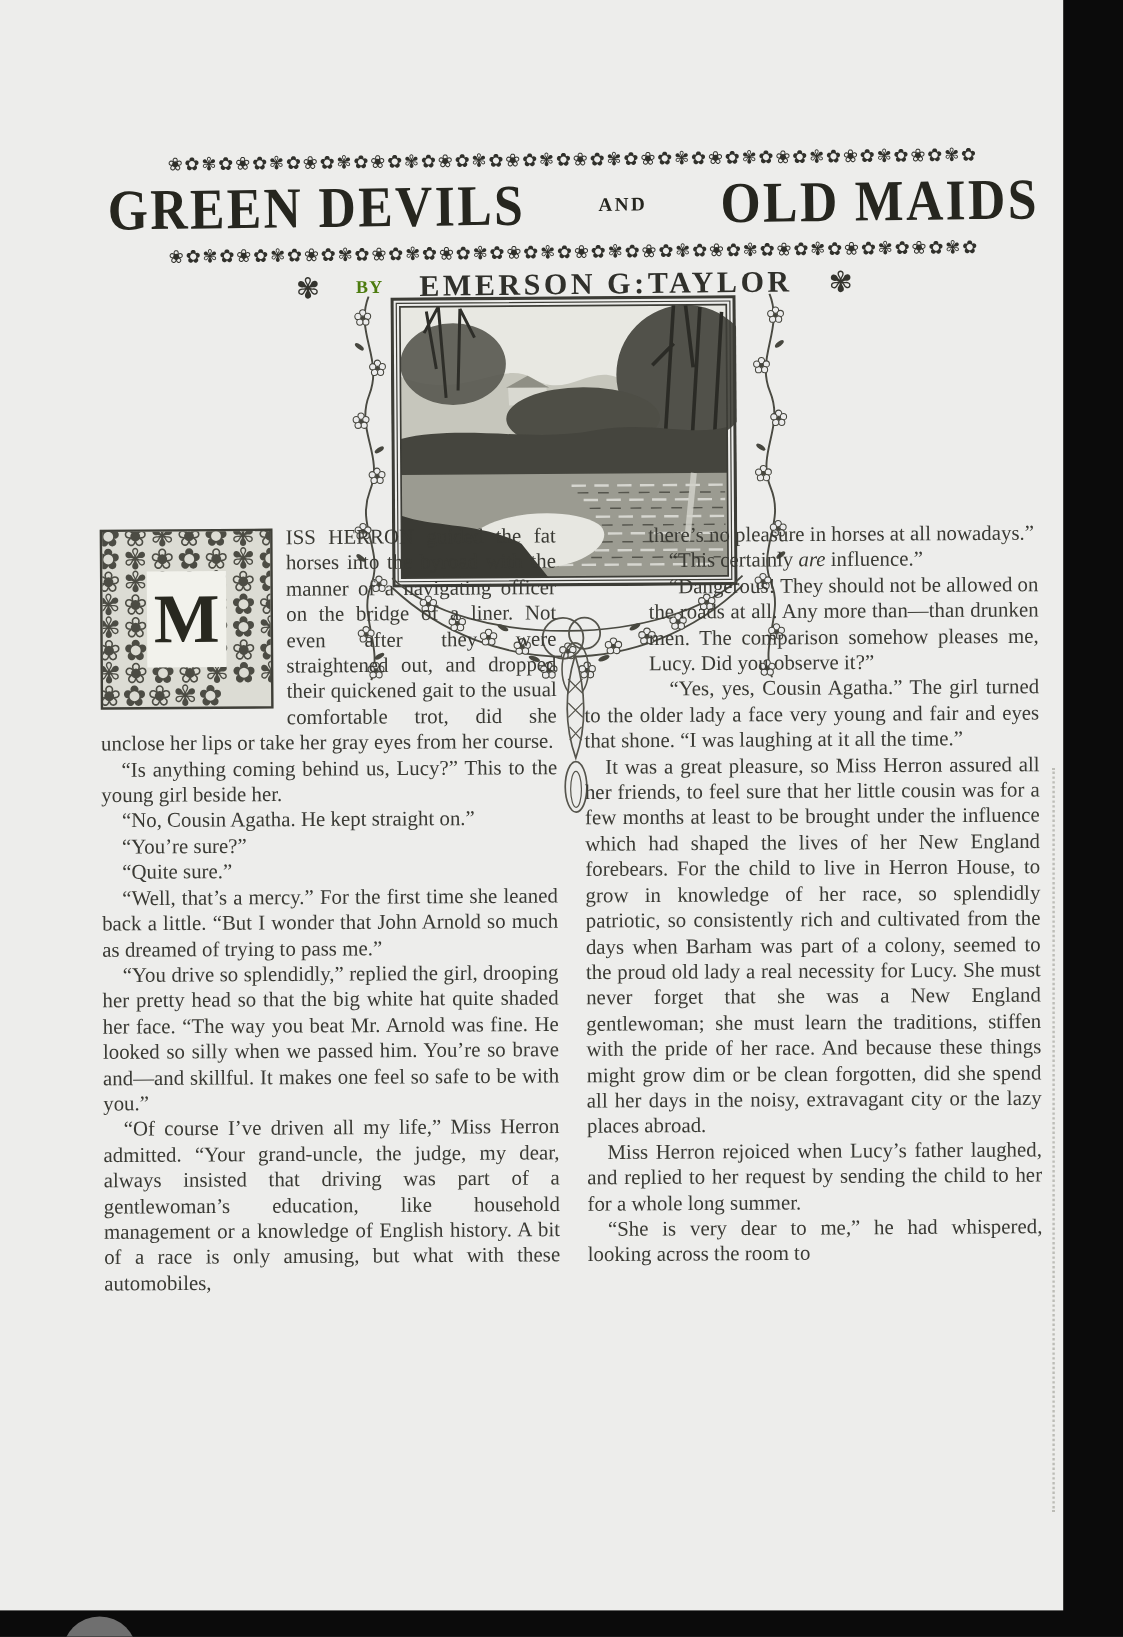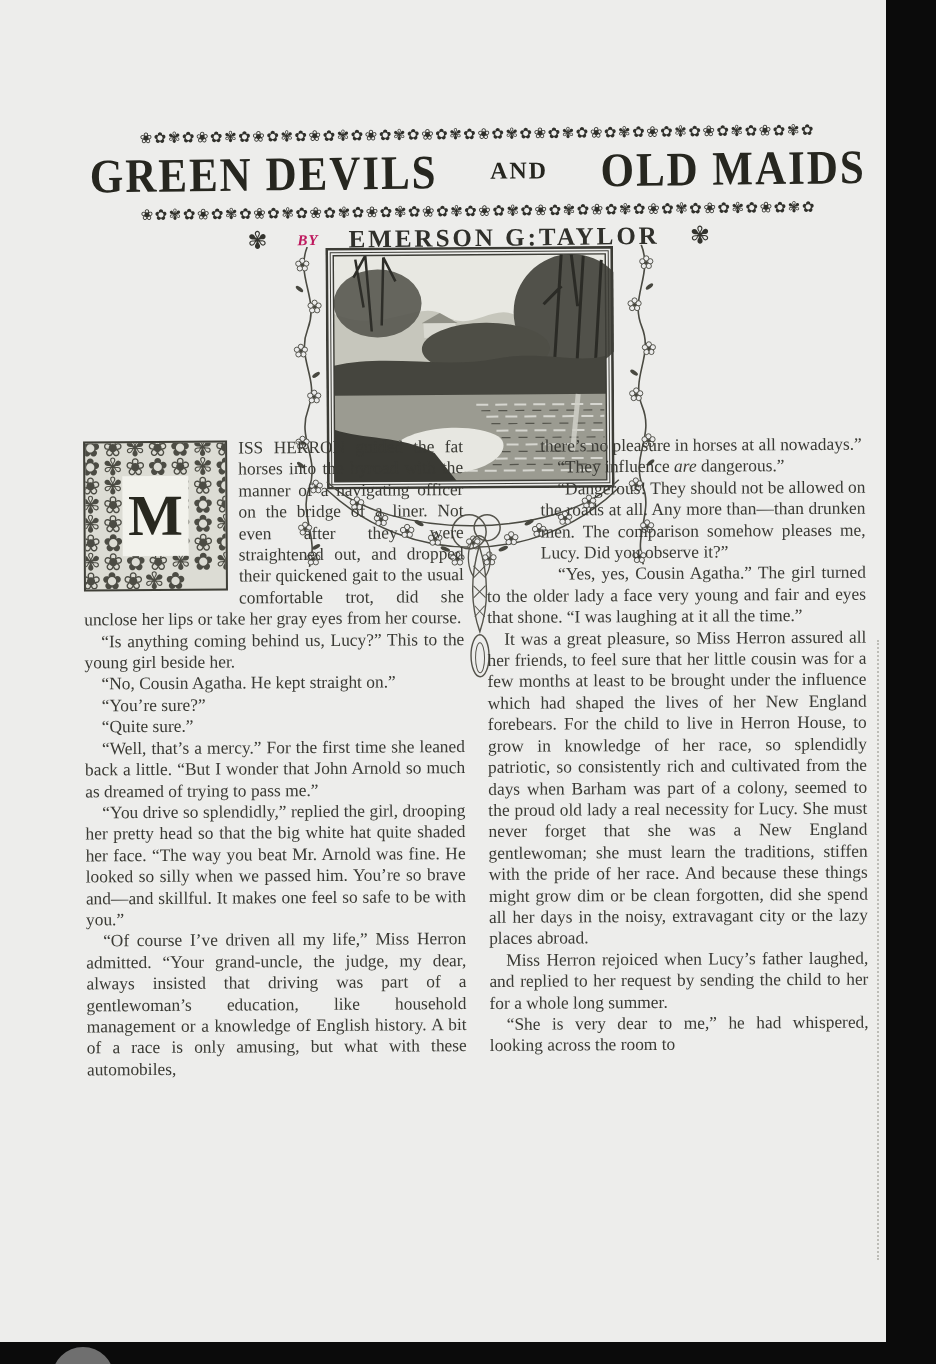--- a/index.html
+++ b/index.html
@@ -7,23 +7,23 @@
   .stage { position:relative; width:936px; height:1364px; background:#0b0b0b; overflow:hidden; }
   .paper { position:absolute; left:0; top:0; width:886px; height:1342px; background:#ededeb; }
 
   
   .header { position:absolute; left:88px; top:124px; width:780px; transform:rotate(-0.7deg); color:#2c2c27; }
   .ornament-row { height:20px; line-height:20px; font-size:15px; letter-spacing:1.5px; color:#30302b;
                   overflow:hidden; white-space:nowrap; text-align:center; }
   .title-row { display:flex; justify-content:space-between; align-items:center; padding:3px 2px 5px; }
   .t-main { font-weight:bold; font-size:43px; letter-spacing:2px; color:#26261f;
             transform:scaleY(1.12); white-space:nowrap; }
-  .t-and { font-weight:bold; font-size:24px; letter-spacing:2px; color:#26261f; padding:0 4px; }
+  .t-and { font-weight:bold; font-size:16px; letter-spacing:2px; color:#26261f; padding:0 4px; }
   .byline-row { display:flex; justify-content:center; align-items:center; gap:30px; margin-top:2px; height:30px; }
-  .by { font-size:15px; font-weight:bold; font-style:italic; letter-spacing:1px; color:#be185d; }
+  .by { font-size:15px; font-weight:bold; letter-spacing:1px; color:#4d7c0f; }
   .author { font-size:25px; font-weight:bold; letter-spacing:3px; color:#30302b; }
   .sprig { font-size:24px; color:#34342e; }
 
   
   .illo { position:absolute; left:0; top:0; width:886px; height:730px; transform:rotate(-0.4deg); pointer-events:none; }
   .illo svg { position:absolute; }
   .vine-left   { left:290px; top:246px; }
   .vine-right  { left:622px; top:246px; }
   .scene-svg   { left:326px; top:247px; }
   .garland-svg { left:322px; top:477px; }
@@ -207,21 +207,21 @@
         <p class="p indent">“You’re sure?”</p>
         <p class="p indent">“Quite sure.”</p>
         <p class="p indent">“Well, that’s a mercy.”  For the first time she leaned back a little.  “But I wonder that John Arnold so much as dreamed of trying to pass me.”</p>
         <p class="p indent">“You drive so splendidly,” replied the girl, drooping her pretty head so that the big white hat quite shaded her face. “The way you beat Mr. Arnold was fine.  He looked so silly when we passed him.  You’re so brave and—and skillful.  It makes one feel so safe to be with you.”</p>
         <p class="p indent">“Of course I’ve driven all my life,” Miss Herron admitted.  “Your grand-uncle, the judge, my dear, always insisted that driving was part of a gentlewoman’s education, like household management or a knowledge of English history.  A bit of a race is only amusing, but what with these automobiles,</p>
       </div>
 
       <div class="col-right">
         <span class="tassel-spacer"></span>
         <p class="p">there’s no pleasure in horses at all nowadays.”</p>
-        <p class="p indent"><span>“They influence </span><em>are</em><span> dangerous.”</span></p>
+        <p class="p indent"><span>“This certainly </span><em>are</em><span> influence.”</span></p>
         <p class="p indent">“Dangerous!  They should not be allowed on the roads at all.  Any more than—than drunken men.  The comparison somehow pleases me, Lucy. Did you observe it?”</p>
         <p class="p indent">“Yes, yes, Cousin Agatha.”  The girl turned to the older lady a face very young and fair and eyes that shone. “I was laughing at it all the time.”</p>
         <p class="p indent">It was a great pleasure, so Miss Herron assured all her friends, to feel sure that her little cousin was for a few months at least to be brought under the influence which had shaped the lives of her New England forebears.  For the child to live in Herron House, to grow in knowledge of her race, so splendidly patriotic, so consistently rich and cultivated from the days when Barham was part of a colony, seemed to the proud old lady a real necessity for Lucy.  She must never forget that she was a New England gentlewoman; she must learn the traditions, stiffen with the pride of her race.  And because these things might grow dim or be clean forgotten, did she spend all her days in the noisy, extravagant city or the lazy places abroad.</p>
         <p class="p indent">Miss Herron rejoiced when Lucy’s father laughed, and replied to her request by sending the child to her for a whole long summer.</p>
         <p class="p indent">“She is very dear to me,” he had whispered, looking across the room to</p>
       </div>
 
     </div>
 
     <div class="gutter-line"></div>

